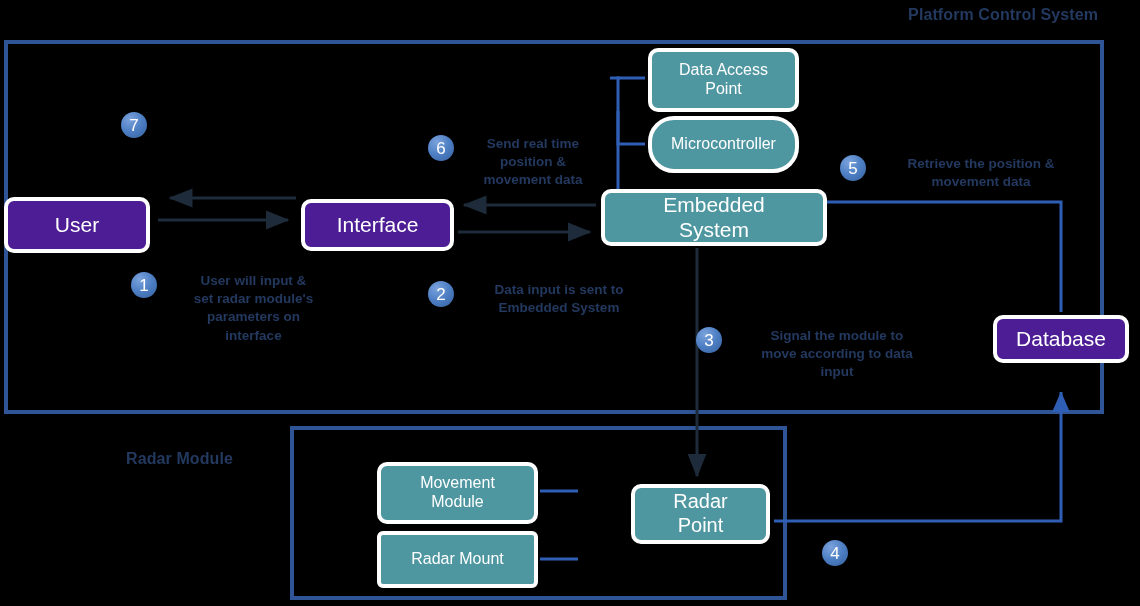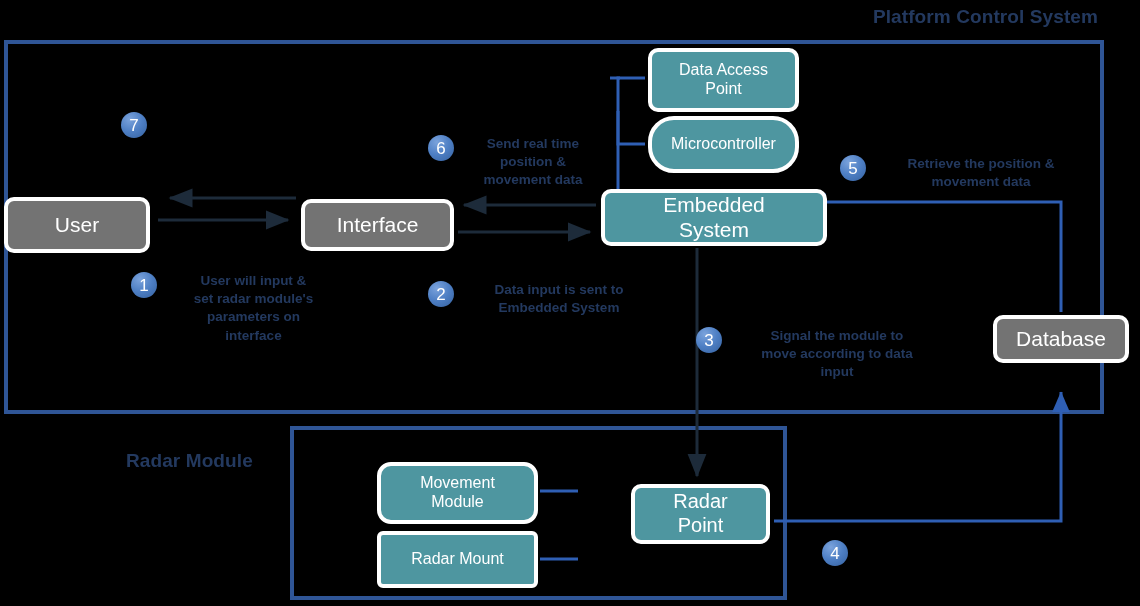--- a/index.html
+++ b/index.html
@@ -24,52 +24,52 @@
     background: transparent;
   }
   #platform-container { left: 4px; top: 40px; width: 1100px; height: 374px; }
   #radar-container    { left: 290px; top: 426px; width: 497px; height: 174px; }
 
   
   .section-title {
     position: absolute;
     color: #23395f;
     font-weight: bold;
-    font-size: 19px;
+    font-size: 16px;
     letter-spacing: .1px;
     white-space: nowrap;
   }
   #platform-title { right: 42px; top: 6px; }
   #radar-title    { left: 126px; top: 450px; }
 
   
   .node {
     position: absolute;
     box-sizing: border-box;
     border-radius: 10px;
     border: 4px solid #ffffff;
     display: flex;
     align-items: center;
     justify-content: center;
     text-align: center;
     color: #ffffff;
     line-height: 1.18;
     z-index: 5;
   }
-  .node.navy { background: #737373; }
+  .node.navy { background: #4c1d95; }
   .node.teal { background: #4e96a0; }
 
   #node-user            { left: 4px;  top: 197px; width: 146px; height: 56px; font-size: 21px; }
   #node-interface       { left: 301px;top: 199px; width: 153px; height: 52px; font-size: 21px; }
   #node-embedded        { left: 601px;top: 189px; width: 226px; height: 57px; font-size: 21px; }
   #node-data-access     { left: 648px;top: 48px;  width: 151px; height: 64px; font-size: 16px; }
   #node-microcontroller { left: 648px;top: 116px; width: 151px; height: 57px; font-size: 16px; border-radius: 26px; }
   #node-database        { left: 993px;top: 315px; width: 136px; height: 48px; font-size: 21px; }
   #node-radar-module    { left: 631px;top: 484px; width: 139px; height: 60px; font-size: 20px; }
-  #node-movement        { left: 377px;top: 462px; width: 161px; height: 62px; font-size: 16px; border-radius: 14px; }
+  #node-movement        { left: 377px;top: 462px; width: 161px; height: 62px; font-size: 16px; }
   #node-radar-mount     { left: 377px;top: 531px; width: 161px; height: 57px; font-size: 16px; border-radius: 6px; }
 
   
   #wires { position: absolute; left: 0; top: 0; width: 1140px; height: 606px; z-index: 2; }
 
   
   .step {
     position: absolute;
     display: flex;
     align-items: flex-start;

